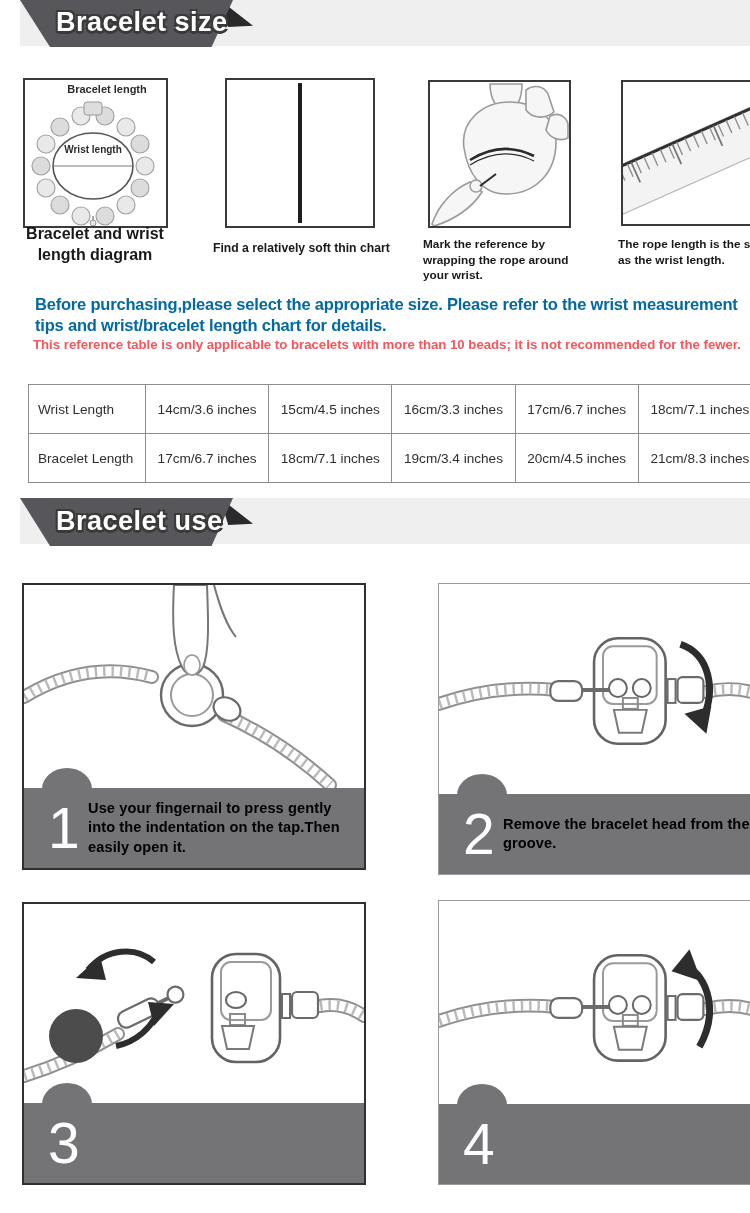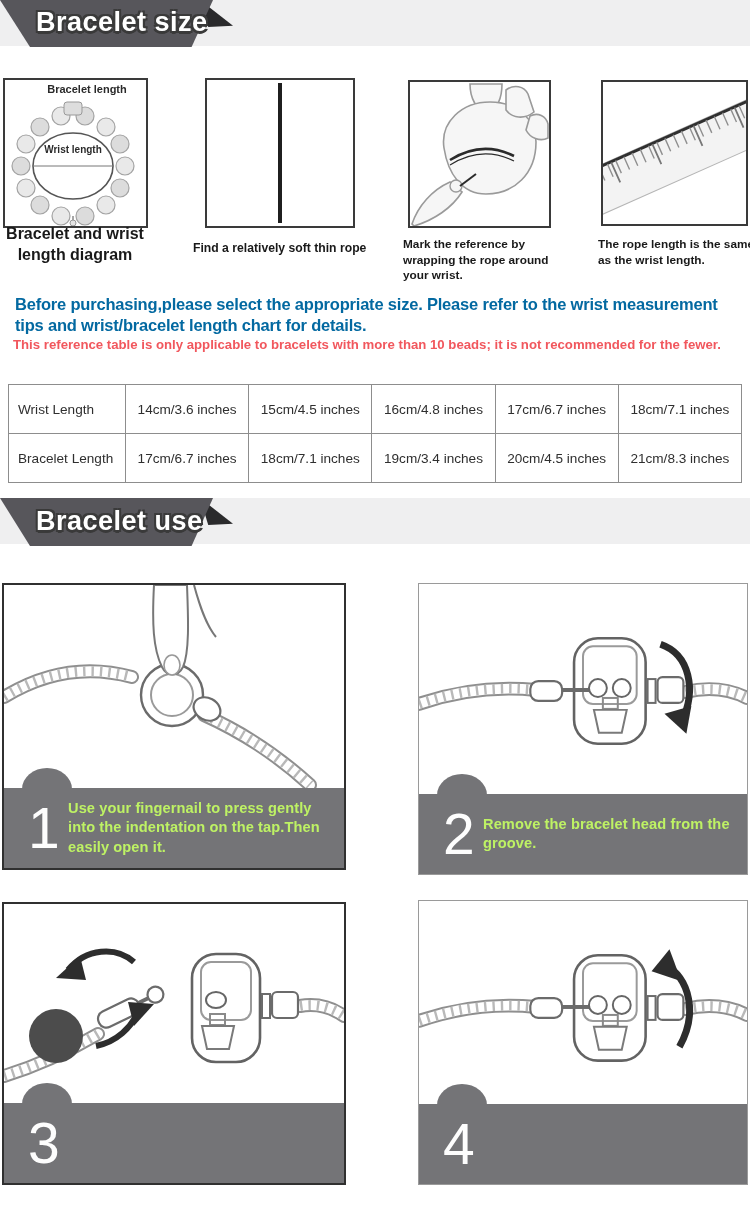--- a/index.html
+++ b/index.html
@@ -4,21 +4,21 @@
 <style>
   * { box-sizing: border-box; margin: 0; padding: 0; }
   html,body { width:750px; height:1213px; }
   body {
     position: relative;
     background: #ffffff;
     font-family: "Liberation Sans", sans-serif;
     overflow: hidden;
     color: #1f1f1f;
   }
-  .abs { position: absolute; }
+  .abs { position: absolute; margin-left: 20px; }
 
   
   .strip { background:#efeff0; }
   .banner {
     background:#57565b;
     clip-path: polygon(0 0, 89.5% 0, 80.5% 100%, 12.6% 100%);
   }
   .fold {
     background:#2a2a2c;
     clip-path: polygon(0 0, 100% 95%, 25% 100%);
@@ -55,21 +55,21 @@
   .step-bump {
     position:absolute; left:18px; top:-20px; width:50px; height:21px;
     background:#747477; border-radius:50% 50% 0 0 / 100% 100% 0 0;
   }
   .step-num {
     position:absolute; left:24px; top:8px; font-size:57px; line-height:64px;
     color:#fdfdfd; font-weight:400;
   }
   .step-text {
     position:absolute; left:64px; top:50%; transform:translateY(-50%);
-    color:#bef264; font-size:14.6px; font-weight:bold; line-height:1.33;
+    color:#000000; font-size:14.6px; font-weight:bold; line-height:1.33;
     letter-spacing:.1px;
   }
   .w-left  { width:272px; }
   .w-right { width:250px; }
 
   
   .rope-o { stroke:#8f8f8f; stroke-width:14; fill:none; stroke-linecap:round; }
   .rope-i { stroke:#ffffff; stroke-width:10; fill:none; stroke-linecap:round; }
   .rope-r { stroke:#b9b9b9; stroke-width:10; fill:none; stroke-dasharray:2.4 6; }
 </style>
@@ -132,34 +132,34 @@
     <g transform="rotate(-24 71 71)">
       <rect x="-40" y="52" width="230" height="46" fill="#f3f3f3" stroke="#b5b5b5" stroke-width="1"></rect>
       <line x1="-40" y1="53.5" x2="190" y2="53.5" stroke="#2f2f2f" stroke-width="3"></line>
       <line x1="-40" y1="61" x2="190" y2="61" stroke="#8f8f8f" stroke-width="14" stroke-dasharray="1.4 7.6"></line>
       <line x1="-36" y1="65" x2="190" y2="65" stroke="#777777" stroke-width="22" stroke-dasharray="1.8 43.2"></line>
     </g>
   </svg>
 </div>
 
 <div class="abs gcap" style="left:4px;top:223px;width:142px;font-size:16px;text-align:center">Bracelet and wrist length diagram</div>
-<div class="abs gcap" style="left:193px;top:240px;width:188px;font-size:12.2px;white-space:nowrap">Find a relatively soft thin rope</div>
+<div class="abs gcap" style="left:193px;top:240px;width:188px;font-size:12.2px;white-space:nowrap">Find a relatively soft thin chart</div>
 <div class="abs gcap" style="left:403px;top:237px;width:158px;font-size:11.8px">Mark the reference by wrapping the rope around your wrist.</div>
 <div class="abs gcap" style="left:598px;top:237px;width:156px;font-size:11.8px">The rope length is the same as the wrist length.</div>
 
 <div class="abs intro" style="left:15px;top:294px;width:724px">Before purchasing,please select the appropriate size. Please refer to the wrist measurement tips and wrist/bracelet length chart for details.</div>
 <div class="abs note" style="left:13px;top:337px">This reference table is only applicable to bracelets with more than 10 beads; it is not recommended for the fewer.</div>
 
 <table class="size abs" style="left:8px;top:384px">
   <tbody>
       <tr>
     <td class="rowlabel">Wrist Length</td>
     <td>14cm/3.6 inches</td>
     <td>15cm/4.5 inches</td>
-    <td>16cm/4.8 inches</td>
+    <td>16cm/3.3 inches</td>
     <td>17cm/6.7 inches</td>
     <td>18cm/7.1 inches</td>
   </tr>
   <tr>
     <td class="rowlabel">Bracelet Length</td>
     <td>17cm/6.7 inches</td>
     <td>18cm/7.1 inches</td>
     <td>19cm/3.4 inches</td>
     <td>20cm/4.5 inches</td>
     <td>21cm/8.3 inches</td>

